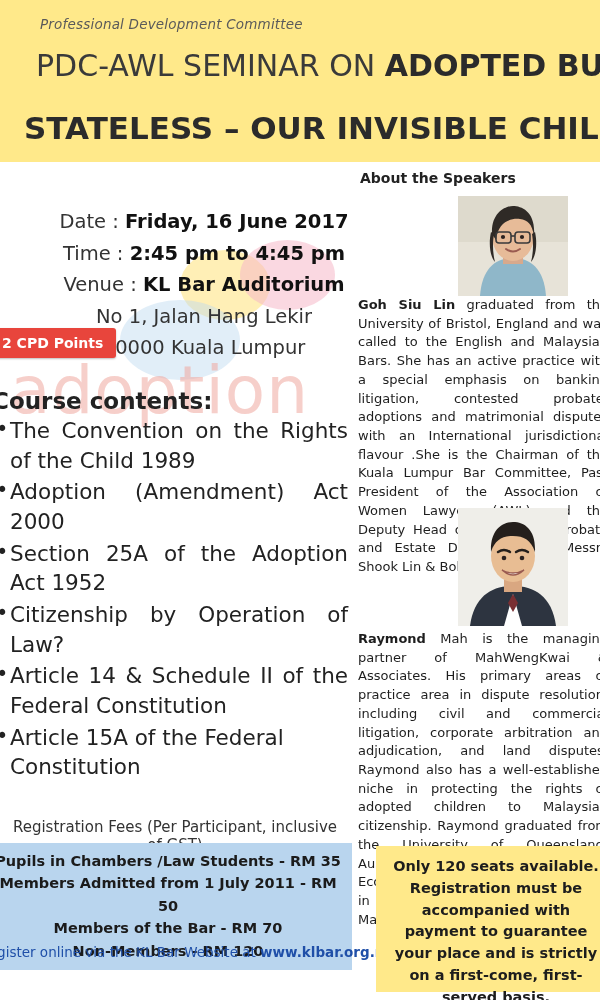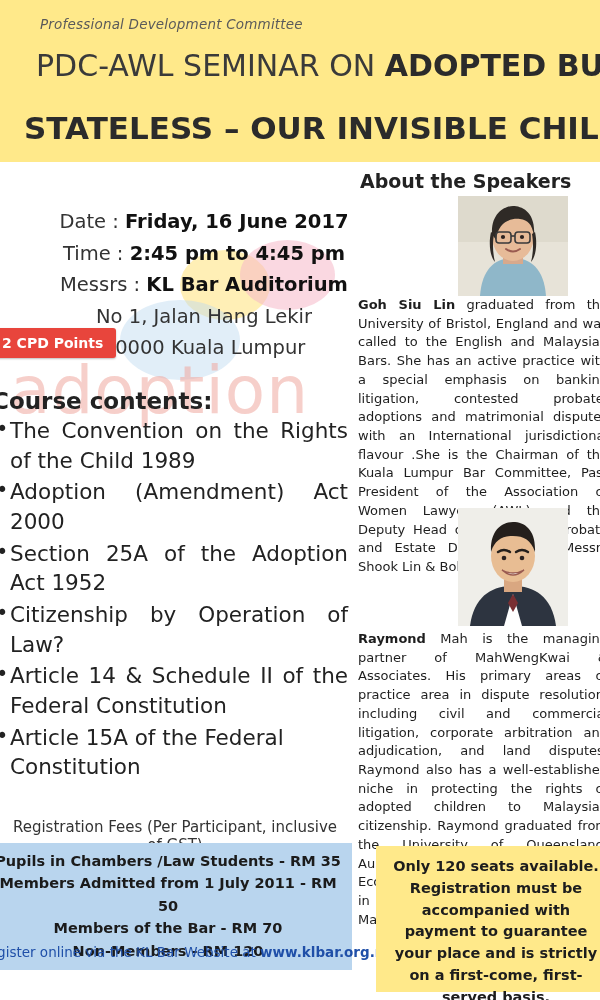--- a/index.html
+++ b/index.html
@@ -94,21 +94,21 @@
     text-align:center;
   }
   .register-line{
     position:absolute;left:-20px;top:944px;width:340px;
     text-align:center;font-size:13.5px;color:#1f4fa8;white-space:nowrap;
   }
   .register-line b{color:#1f4fa8;}
   
   .speakers-title{
     position:absolute;left:360px;top:170px;
-    font-size:19px;font-weight:bold;color:#222;
+    font-size:14px;font-weight:bold;color:#222;
   }
   .photo{
     position:absolute;border:0;overflow:hidden;background:#d9d9d9;
   }
   .photo1{left:458px;top:196px;width:110px;height:100px;}
   .photo2{left:458px;top:508px;width:110px;height:118px;}
   .bio{
     position:absolute;width:250px;left:358px;
     font-size:13px;line-height:1.44;color:#1e1e1e;
     text-align:justify;text-justify:inter-word;
@@ -143,21 +143,21 @@
   <div class="watermark">adoption</div>
 
   <div class="details">
     <div class="row">
       <span>Date : </span><b>Friday, 16 June 2017</b>
     </div>
     <div class="row">
       <span>Time : </span><b>2:45 pm to 4:45 pm</b>
     </div>
     <div class="row">
-      <span>Messrs : </span><b>KL Bar Auditorium</b>
+      <span>Venue : </span><b>KL Bar Auditorium</b>
     </div>
     <div class="row">No 1, Jalan Hang Lekir</div>
     <div class="row">50000 Kuala Lumpur</div>
   </div>
 
   <div class="cpd">2 CPD Points</div>
 
   <div class="contents-title">Course contents:</div>
   <ul class="contents-list">
     <li>The Convention on the Rights of the Child 1989</li>

